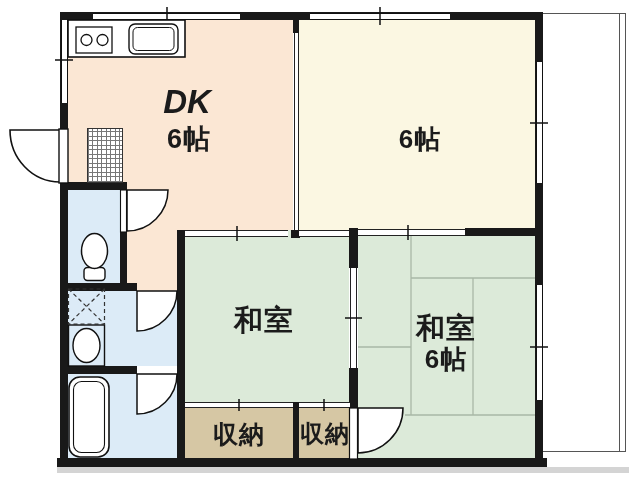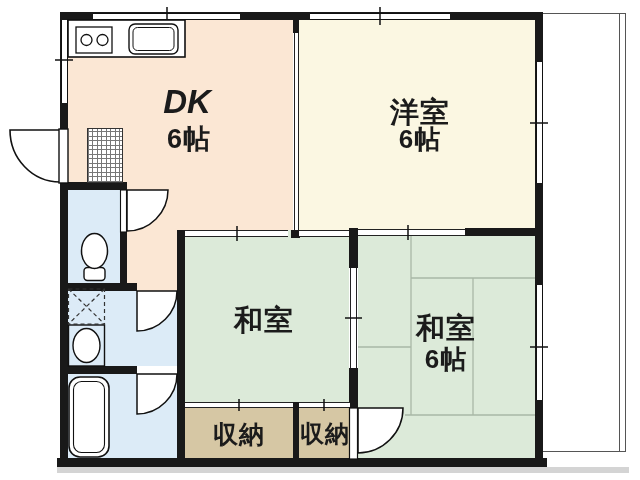--- a/index.html
+++ b/index.html
@@ -153,21 +153,20 @@
     </g>
 
     <g>
       <rect x="69" y="377" width="40" height="80" rx="11" fill="#fff" stroke="#111" stroke-width="1.6"></rect>
       <rect x="73.5" y="381.5" width="31" height="71" rx="8" fill="none" stroke="#111" stroke-width="1.1"></rect>
     </g>
   </svg>
 
   <div class="lbl" style="left:187px;top:101px;font-size:33px;letter-spacing:0;font-style:italic;">DK</div>
   <div class="lbl" style="left:189px;top:139px;font-size:27px;">6帖</div>
-  <div class="lbl" style="left:420px;top:112px;font-size:29px;">洋室</div>
   <div class="lbl" style="left:420px;top:139px;font-size:26px;">6帖</div>
   <div class="lbl" style="left:264px;top:320px;font-size:29px;">和室</div>
   <div class="lbl" style="left:446px;top:328px;font-size:29px;">和室</div>
   <div class="lbl" style="left:446px;top:359px;font-size:26px;">6帖</div>
   <div class="lbl" style="left:239px;top:434px;font-size:25px;">収納</div>
   <div class="lbl" style="left:325px;top:434px;font-size:24px;">収納</div>
 
 </div>
 
 </body></html>

